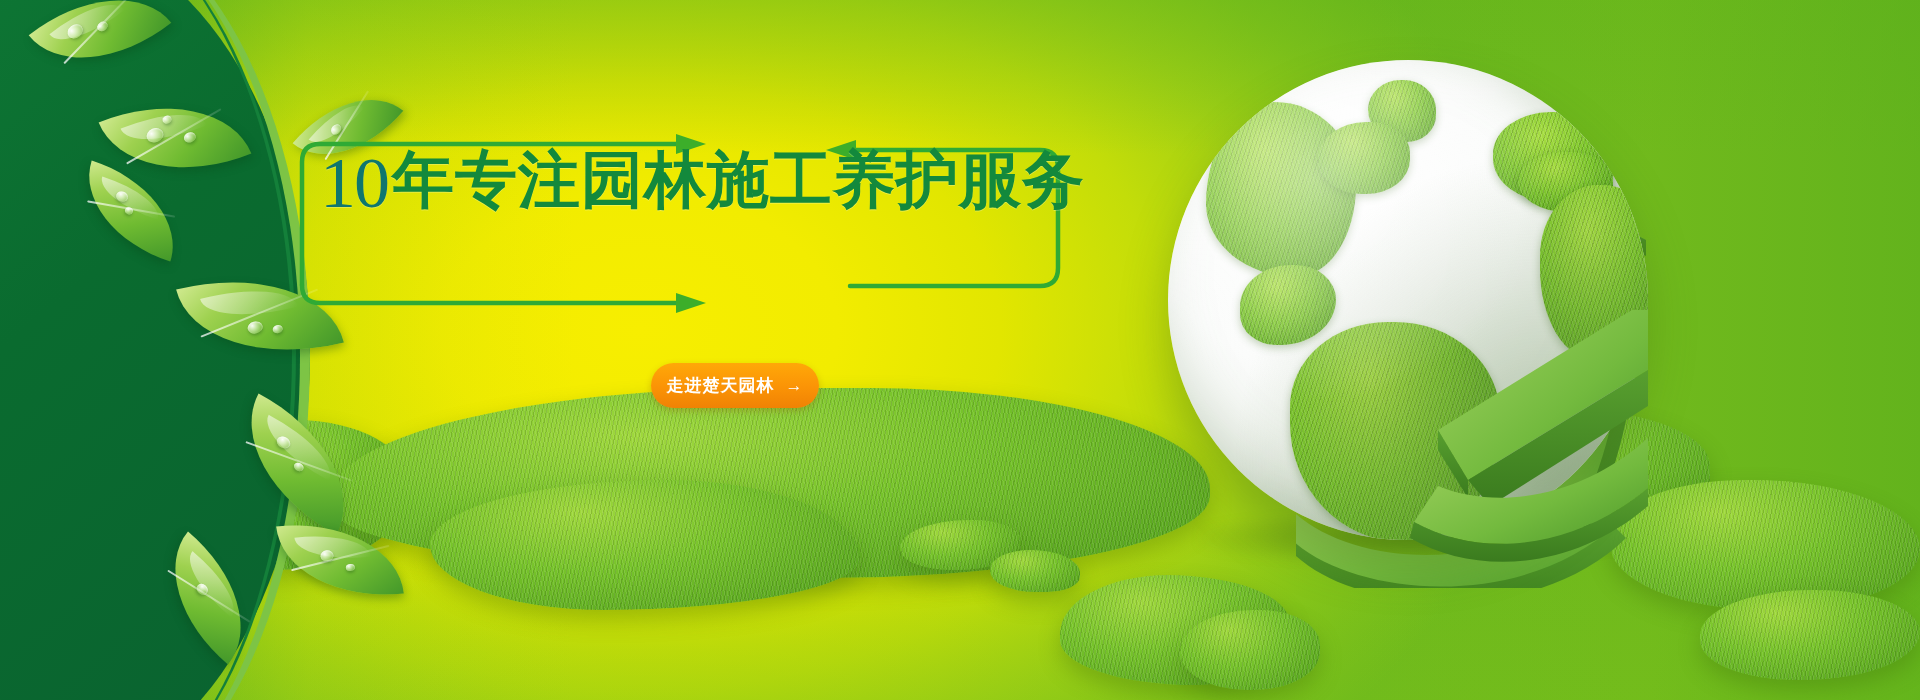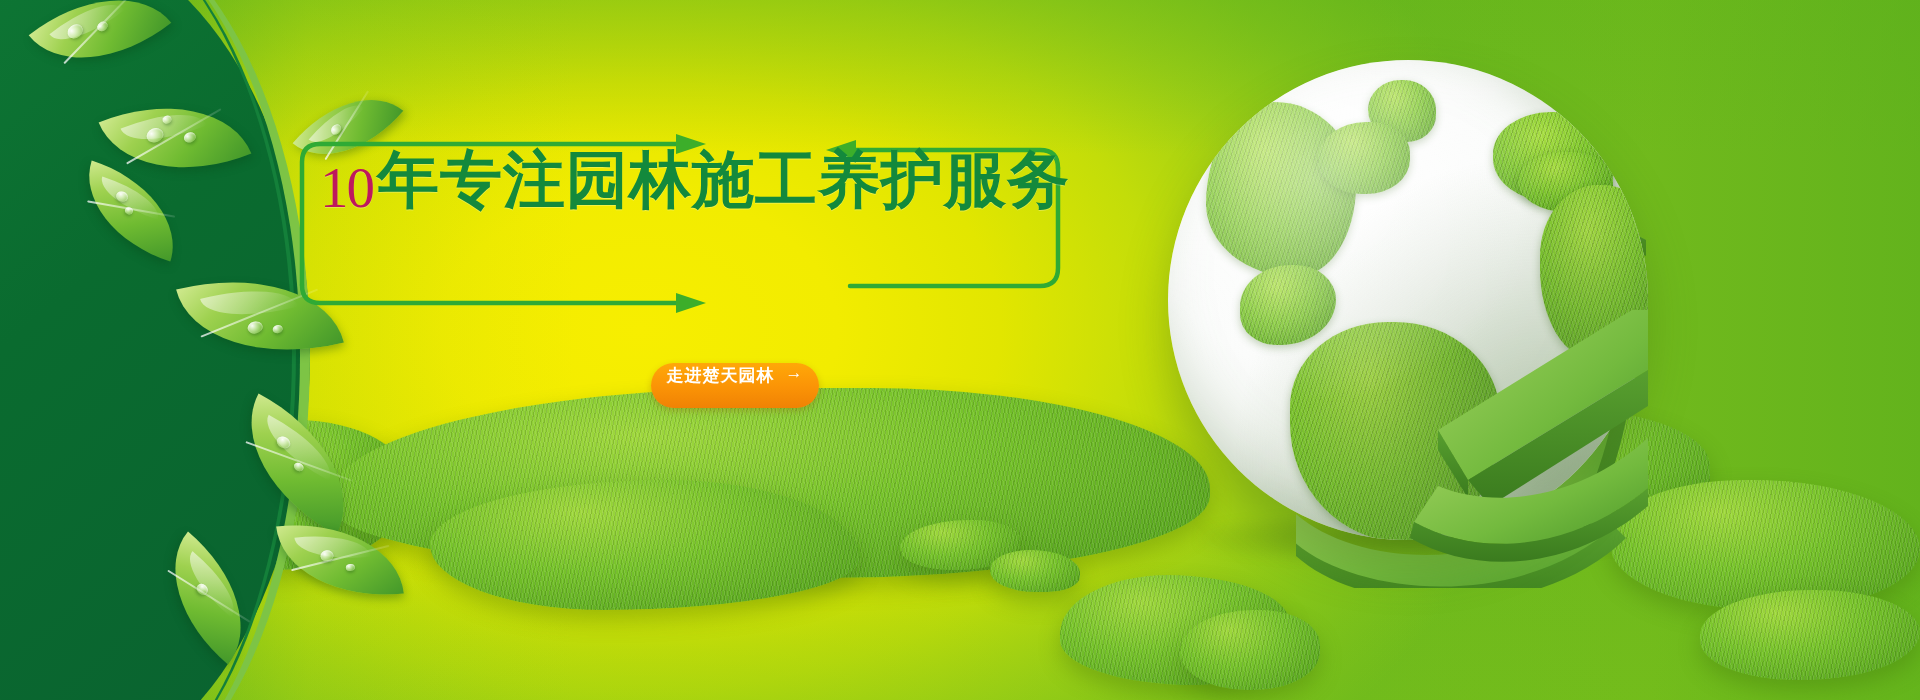--- a/index.html
+++ b/index.html
@@ -112,34 +112,34 @@
   .bracket svg{display:block;overflow:visible;}
   .headline{
     position:absolute;left:30px;top:28px;
     white-space:nowrap;
     font-size:62px;font-weight:bold;letter-spacing:1px;
     color:#13893c;
     text-shadow:0 1px 0 rgba(255,255,255,.25);
   }
   .headline .num{
     font-family:"Liberation Serif","DejaVu Serif",serif;
-    font-size:57px;font-weight:normal;letter-spacing:-2px;
-    color:#be185d;vertical-align:-6px;padding-right:4px;
+    font-size:72px;font-weight:normal;letter-spacing:-2px;
+    color:#0f766e;vertical-align:-6px;padding-right:4px;
   }
   .subline{
     position:absolute;left:120px;top:100px;width:560px;
     text-align:center;
     font-size:29px;line-height:1.34;font-weight:bold;letter-spacing:2px;
     color:#1aa048;
   }
 
   
   .cta{
     position:absolute;left:651px;top:363px;
-    display:flex;align-items:flex-start;justify-content:center;gap:11px;
+    display:flex;align-items:center;justify-content:center;gap:11px;
     width:168px;height:45px;border:0;cursor:pointer;
     border-radius:23px;
     background:linear-gradient(180deg,#ffa808 0%,#fb9406 52%,#f08204 100%);
     box-shadow:0 3px 7px rgba(150,85,0,.30);
     color:#ffffff;font-size:17px;font-weight:bold;letter-spacing:1px;
     font-family:"Liberation Sans","DejaVu Sans",sans-serif;
   }
   .cta .arrow{font-size:17px;font-weight:normal;line-height:1;}
 
   

